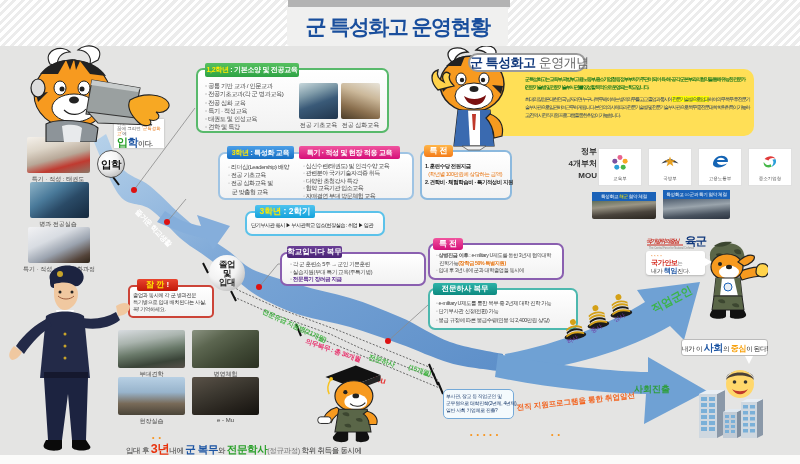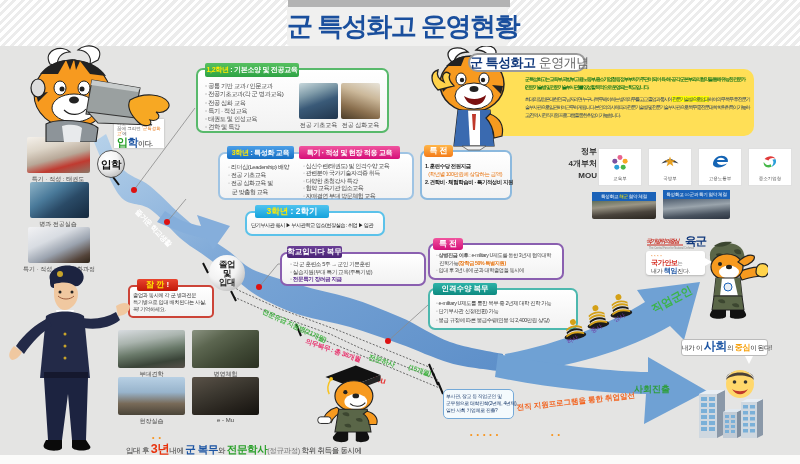--- a/index.html
+++ b/index.html
@@ -6,21 +6,21 @@
 html,body { width:800px; height:464px; overflow:hidden; }
 body { font-family:"Liberation Sans", sans-serif; background:#e4e4e3; }
 #page { position:relative; width:800px; height:464px; background:#e4e4e3; overflow:hidden; }
 .abs { position:absolute; z-index:2; }
 .ph,.cap,.hdr { z-index:2; }
 #flow { z-index:1; }
 .hatch { left:0; top:0; width:800px; height:46px;
   background:repeating-linear-gradient(135deg,#ffffff 0 3px,#ececec 3px 6px); }
 .titlebar { left:288px; top:0; width:222px; height:7px; background:#b3b3b3; }
 .titlebox { left:287px; top:7px; width:221px; height:39px; background:#f0f0ef; border-radius:3px;
-  text-align:center; line-height:39px; font-size:26px; font-weight:bold; color:#1a4f9d; letter-spacing:-1.5px; white-space:nowrap;}
+  text-align:center; line-height:39px; font-size:21px; font-weight:bold; color:#1a4f9d; letter-spacing:-1.5px; white-space:nowrap;}
 
 .pill1 { left:103px; top:42px; width:170px; height:22px; background:#fff; border:2px solid #9b9b9b;
   border-radius:12px; text-align:center; line-height:18px; font-size:10px; z-index:6; color:#555; white-space:nowrap; letter-spacing:-0.5px;}
 .pill1 b { color:#1b54a3; }
 .pill2 { left:468px; top:53px; width:118px; height:19px; background:#fff; border:2px solid #9b9b9b;
   border-radius:11px; text-align:center; line-height:15px; font-size:13px; z-index:6; color:#666; white-space:nowrap; letter-spacing:-0.5px;}
 .pill2 b { color:#10387c; }
 
 .ybox { left:487px; top:69px; width:267px; height:67px; background:#ffdf56; border-radius:10px;
   padding:7px 4px 0 38px; font-size:5.1px; line-height:7.9px; letter-spacing:-1.1px;}
@@ -100,41 +100,41 @@
 
   <div class="abs ibox" style="left:420px;top:150px;width:92px;height:50px;border:2px solid #8cb9de;"></div>
   <div class="hdr" style="left:424px;top:145px;width:29px;height:12px;background:linear-gradient(#ffb649,#f47c1a);font-size:8px;line-height:12px;border-radius:3px;">특 전</div>
   <div class="abs" style="left:425px;top:162px;font-size:5.4px;line-height:8px;color:#222;letter-spacing:-0.4px;white-space:nowrap;">
     <div><b>1. 훈련수당 전원지급</b></div>
     <div style="color:#e8720c;">&nbsp;&nbsp;&nbsp;(학년별 100만원에 상당하는 금액)</div>
     <div><b>2. 견학비 · 체험학습비 · 특기적성비 지원</b></div>
   </div>
 
   <div class="abs ibox" style="left:245px;top:211px;width:140px;height:25px;border:2px solid #5bc2ea;"></div>
-  <div class="hdr" style="left:255px;top:205px;width:74px;height:13px;background:linear-gradient(#4fc3ef,#14a3dc);font-size:8.5px;line-height:13px;"><span style="color:#ffe900">3학년</span> : 2학기</div>
+  <div class="hdr" style="left:255px;top:205px;width:60px;height:13px;background:linear-gradient(#4fc3ef,#14a3dc);font-size:8.5px;line-height:13px;"><span style="color:#ffe900">3학년</span> : 2학기</div>
   <div class="abs" style="left:251px;top:222px;font-size:5.2px;color:#222;letter-spacing:-0.5px;white-space:nowrap;">단기부사관 응시 ▶ 부사관학교 입소(현장실습 : 취업 ▶ 임관</div>
 
   <div class="abs ibox" style="left:280px;top:252px;width:146px;height:34px;border:2px solid #8a5fb0;"></div>
   <div class="hdr" style="left:287px;top:246px;width:55px;height:12px;background:linear-gradient(#6a3f96,#4a2376);font-size:7.5px;line-height:12px;">학교입니다 복무</div>
   <div class="abs bl" style="left:290px;top:261px;font-size:5.6px;line-height:7.6px;letter-spacing:-0.4px;">
     <div>각 군 훈련소 5주 → 군인 기본훈련</div>
     <div>실습지원(부대 특기 교육(주특기병)</div>
     <div style="color:#5b2d8e;font-weight:bold;">전문특기 장려금 지급</div>
   </div>
 
   <div class="abs ibox" style="left:428px;top:243px;width:136px;height:37px;border:2px solid #8a5fb0;"></div>
   <div class="hdr" style="left:433px;top:238px;width:30px;height:12px;background:linear-gradient(#f0559f,#d50f79);font-size:8px;line-height:12px;border-radius:3px;">특 전</div>
   <div class="abs bl" style="left:436px;top:252px;font-size:5.2px;line-height:7.6px;letter-spacing:-0.4px;">
     <div><b>상병진급 이후</b> : e-military U제도를 통한 3년제 협약대학</div>
     <div class="nob">진학가능<span style="color:#e8720c;font-weight:bold;">(장학금 50% 특별지원)</span></div>
     <div>입대 후 3년 내에 군과 대학졸업을 동시에</div>
   </div>
 
   <div class="abs ibox" style="left:428px;top:288px;width:150px;height:42px;border:2px solid #4db8ae;"></div>
-  <div class="hdr" style="left:433px;top:283px;width:64px;height:12px;background:linear-gradient(#2db3a8,#0d8a80);font-size:7.5px;line-height:12px;">인격수양 복무</div>
+  <div class="hdr" style="left:433px;top:283px;width:64px;height:12px;background:linear-gradient(#2db3a8,#0d8a80);font-size:7.5px;line-height:12px;">전문하사 복무</div>
   <div class="abs bl" style="left:436px;top:299px;font-size:5.4px;line-height:8.4px;letter-spacing:-0.4px;">
     <div>e-military U제도를 통한 복무 중 2년제 대학 진학 가능</div>
     <div>단기부사관 신청(전환) 가능</div>
     <div>봉급 규정에 따른 봉급수령(연봉 약 2,400만원 상당)</div>
   </div>
 
   <div class="abs ibox" style="left:128px;top:285px;width:86px;height:33px;border:2px solid #cc4438;border-radius:5px;"></div>
   <div class="hdr" style="left:137px;top:279px;width:41px;height:12px;background:linear-gradient(#e8442e,#c01808);font-size:8px;line-height:12px;border-radius:2px;"><span style="color:#ffe900">잠 깐</span> !</div>
   <div class="abs" style="left:133px;top:292px;font-size:5.2px;line-height:7px;color:#333;letter-spacing:-0.3px;white-space:nowrap;">
     졸업과 동시에 각 군 병과전문<br>특기병으로 입대 배치된다는 사실,<br>꼭! 기억하세요.
@@ -211,21 +211,21 @@
     </svg>
   </div>
 
   <div class="abs" style="left:646px;top:251px;width:59px;height:24px;background:#fff;border-radius:3px;box-shadow:0 1px 2px rgba(0,0,0,0.2);padding:3px 0 0 5px;">
     <div style="font-size:4px;color:#e8720c;letter-spacing:1.5px;">****</div>
     <div style="font-size:7px;line-height:8px;letter-spacing:-0.3px;"><b style="color:#d42a1e;">국가안보</b><span style="font-size:5px;color:#444;">는</span></div>
     <div style="font-size:6px;line-height:7px;letter-spacing:-0.3px;color:#444;">내가 <b style="color:#1b54a3;font-size:7px;">책임</b>진다.</div>
   </div>
   <div class="abs" style="left:705px;top:258px;width:0;height:0;border-top:4px solid transparent;border-bottom:4px solid transparent;border-left:7px solid #fff;"></div>
 
-  <div class="abs" style="left:681px;top:339px;width:87px;height:17px;background:#fff;border:1px solid #bbb;border-radius:3px;text-align:center;font-size:6.5px;line-height:15px;letter-spacing:-0.3px;white-space:nowrap;color:#222;">내가 이 <b style="color:#1b54a3;font-size:12px;font-family:Liberation Mono, monospace;">사회</b>의 <b style="color:#f7a10c;font-size:8px;">중심</b>이 된다!</div>
+  <div class="abs" style="left:681px;top:339px;width:87px;height:17px;background:#fff;border:1px solid #bbb;border-radius:3px;text-align:center;font-size:6.5px;line-height:15px;letter-spacing:-0.3px;white-space:nowrap;color:#222;">내가 이 <b style="color:#1b54a3;font-size:10px;">사회</b>의 <b style="color:#f7a10c;font-size:8px;">중심</b>이 된다!</div>
   <div class="abs" style="left:745px;top:356px;width:0;height:0;border-left:4px solid transparent;border-right:4px solid transparent;border-top:8px solid #fff;"></div>
 
   <svg class="abs" style="left:720px;top:362px" width="40" height="48" viewBox="0 0 40 48">
     <path d="M6,18 C6,6 34,6 34,18 C34,12 30,10 20,10 C10,10 6,12 6,18 Z" fill="#4a4038"></path>
     <circle cx="20" cy="22" r="14" fill="#ffd76b"></circle>
     <path d="M6,18 C8,8 32,8 34,18 C30,12 10,12 6,18 Z" fill="#4a4038"></path>
     <circle cx="14.5" cy="20" r="1.8" fill="#333"></circle>
     <circle cx="25.5" cy="20" r="1.8" fill="#333"></circle>
     <path d="M12,27 C16,34 24,34 28,27 C24,30 16,30 12,27 Z" fill="#c0392b"></path>
   </svg>

